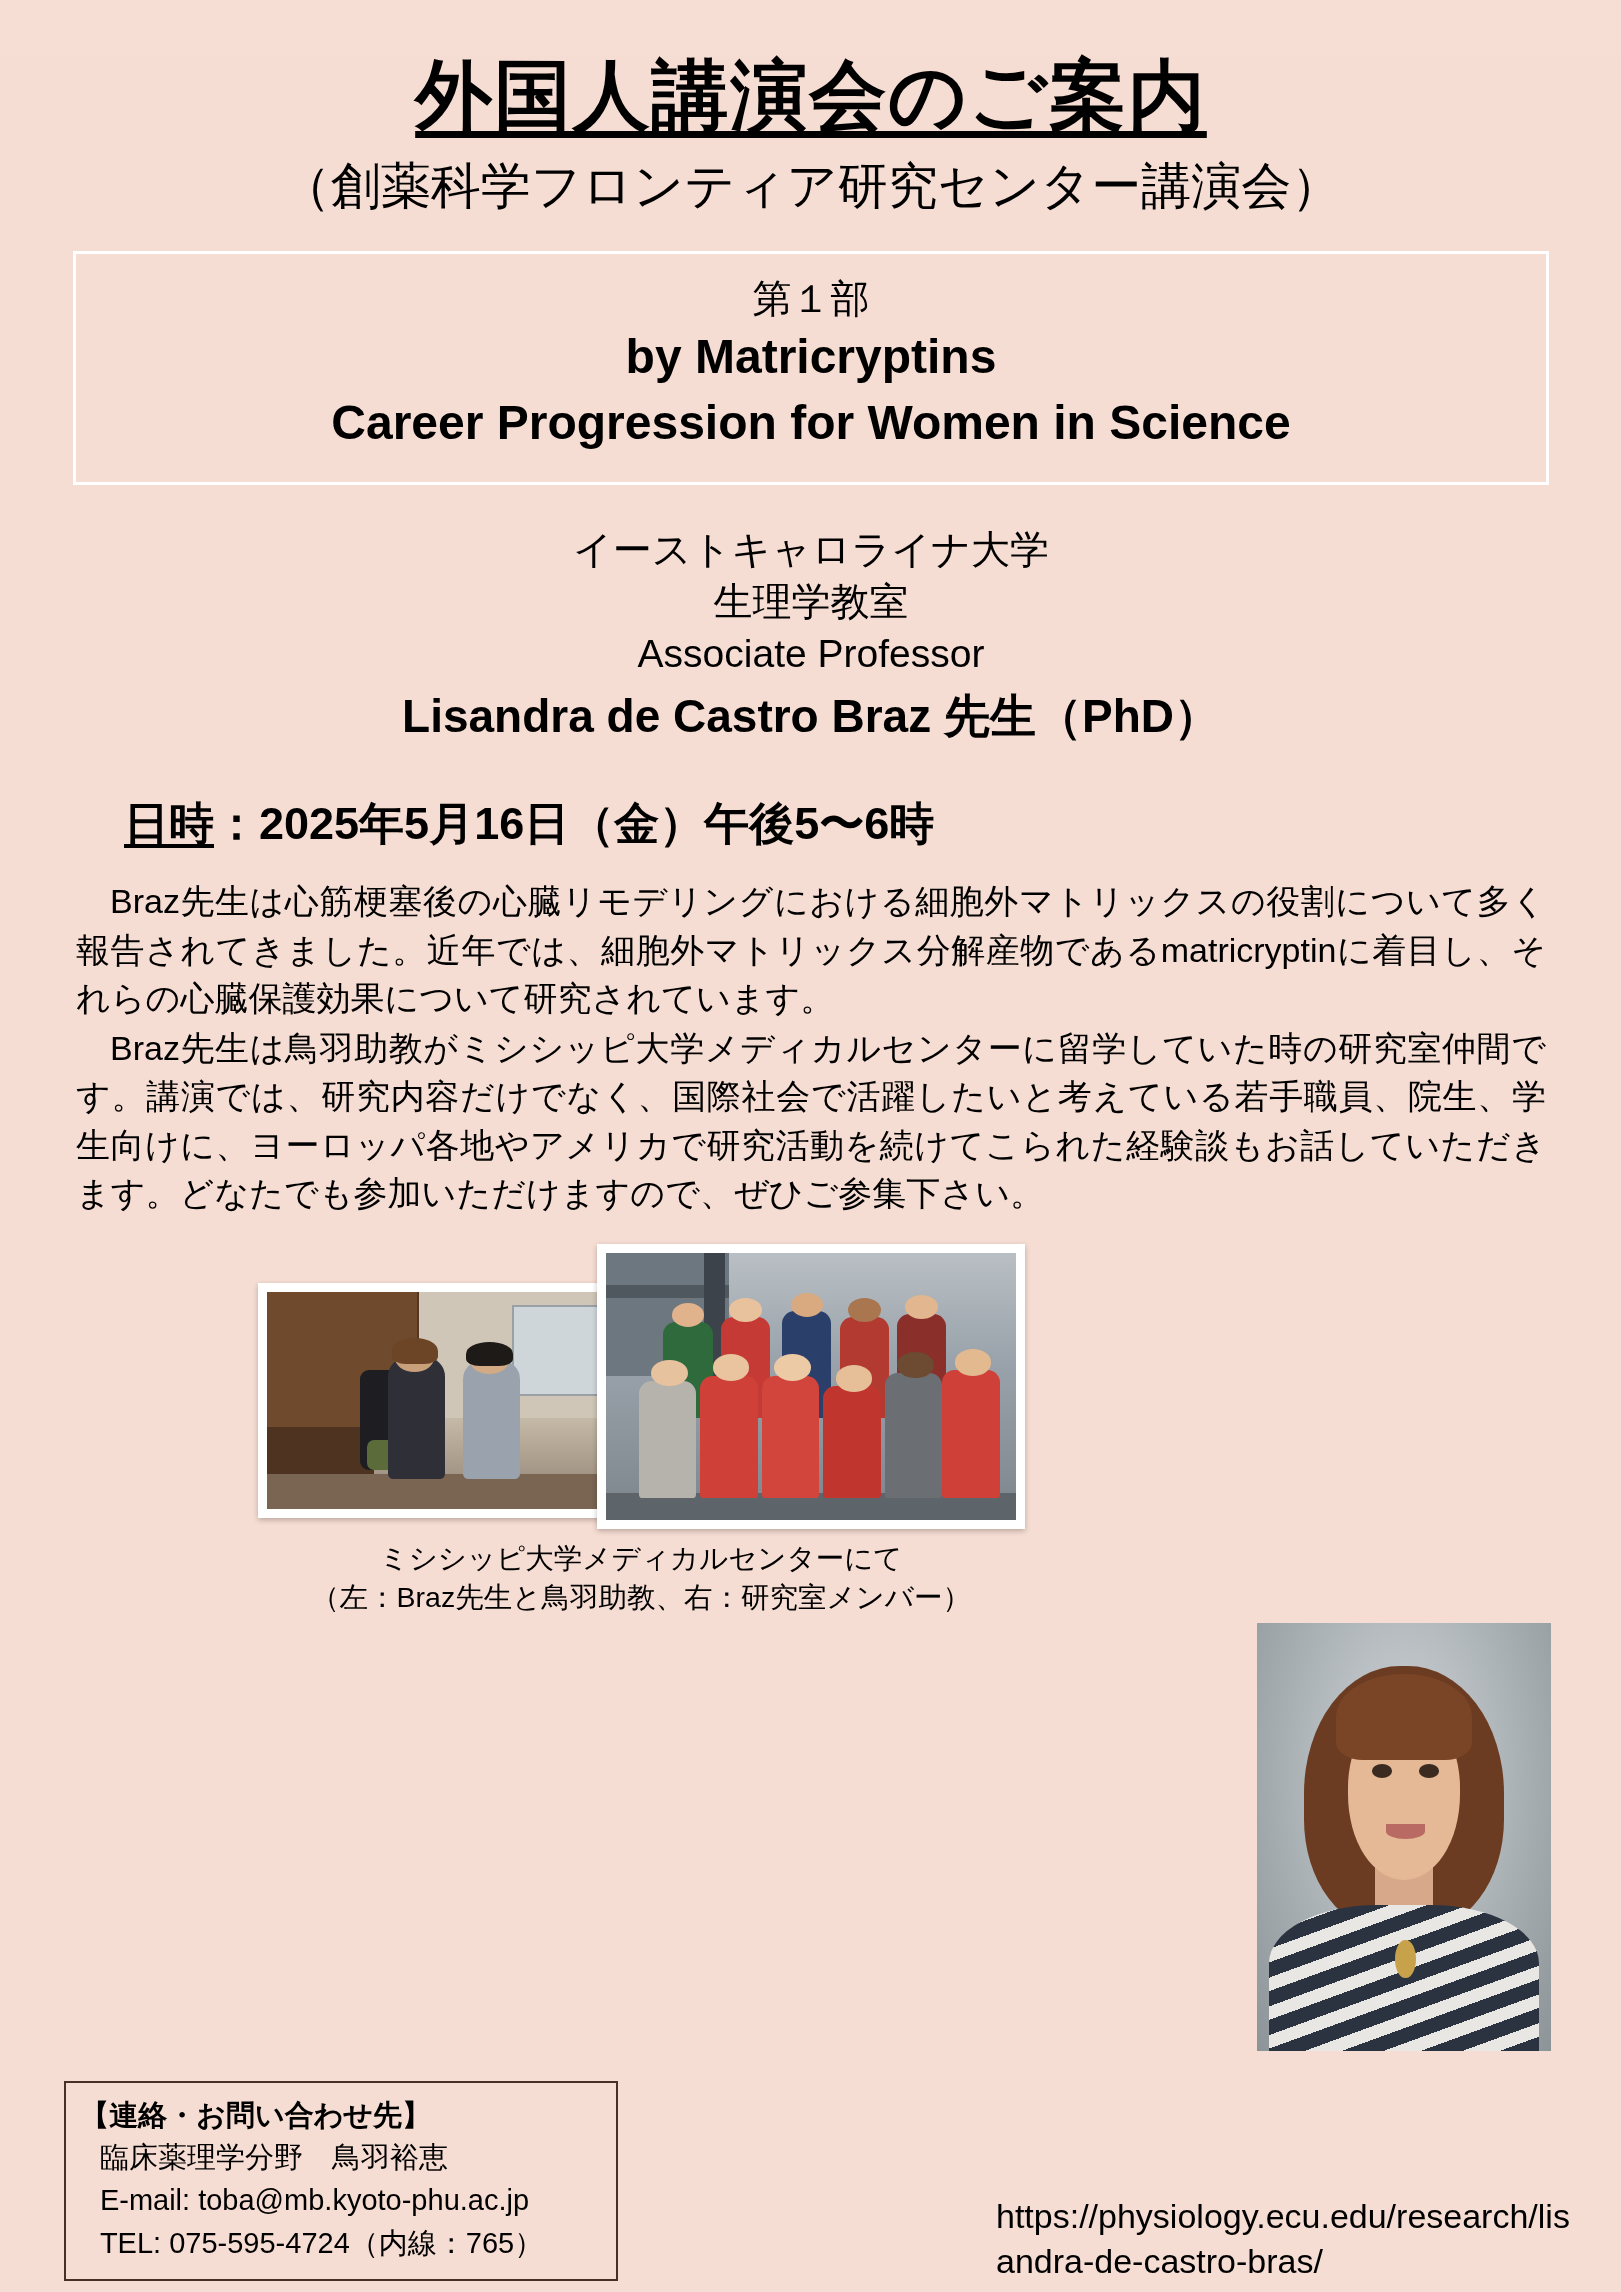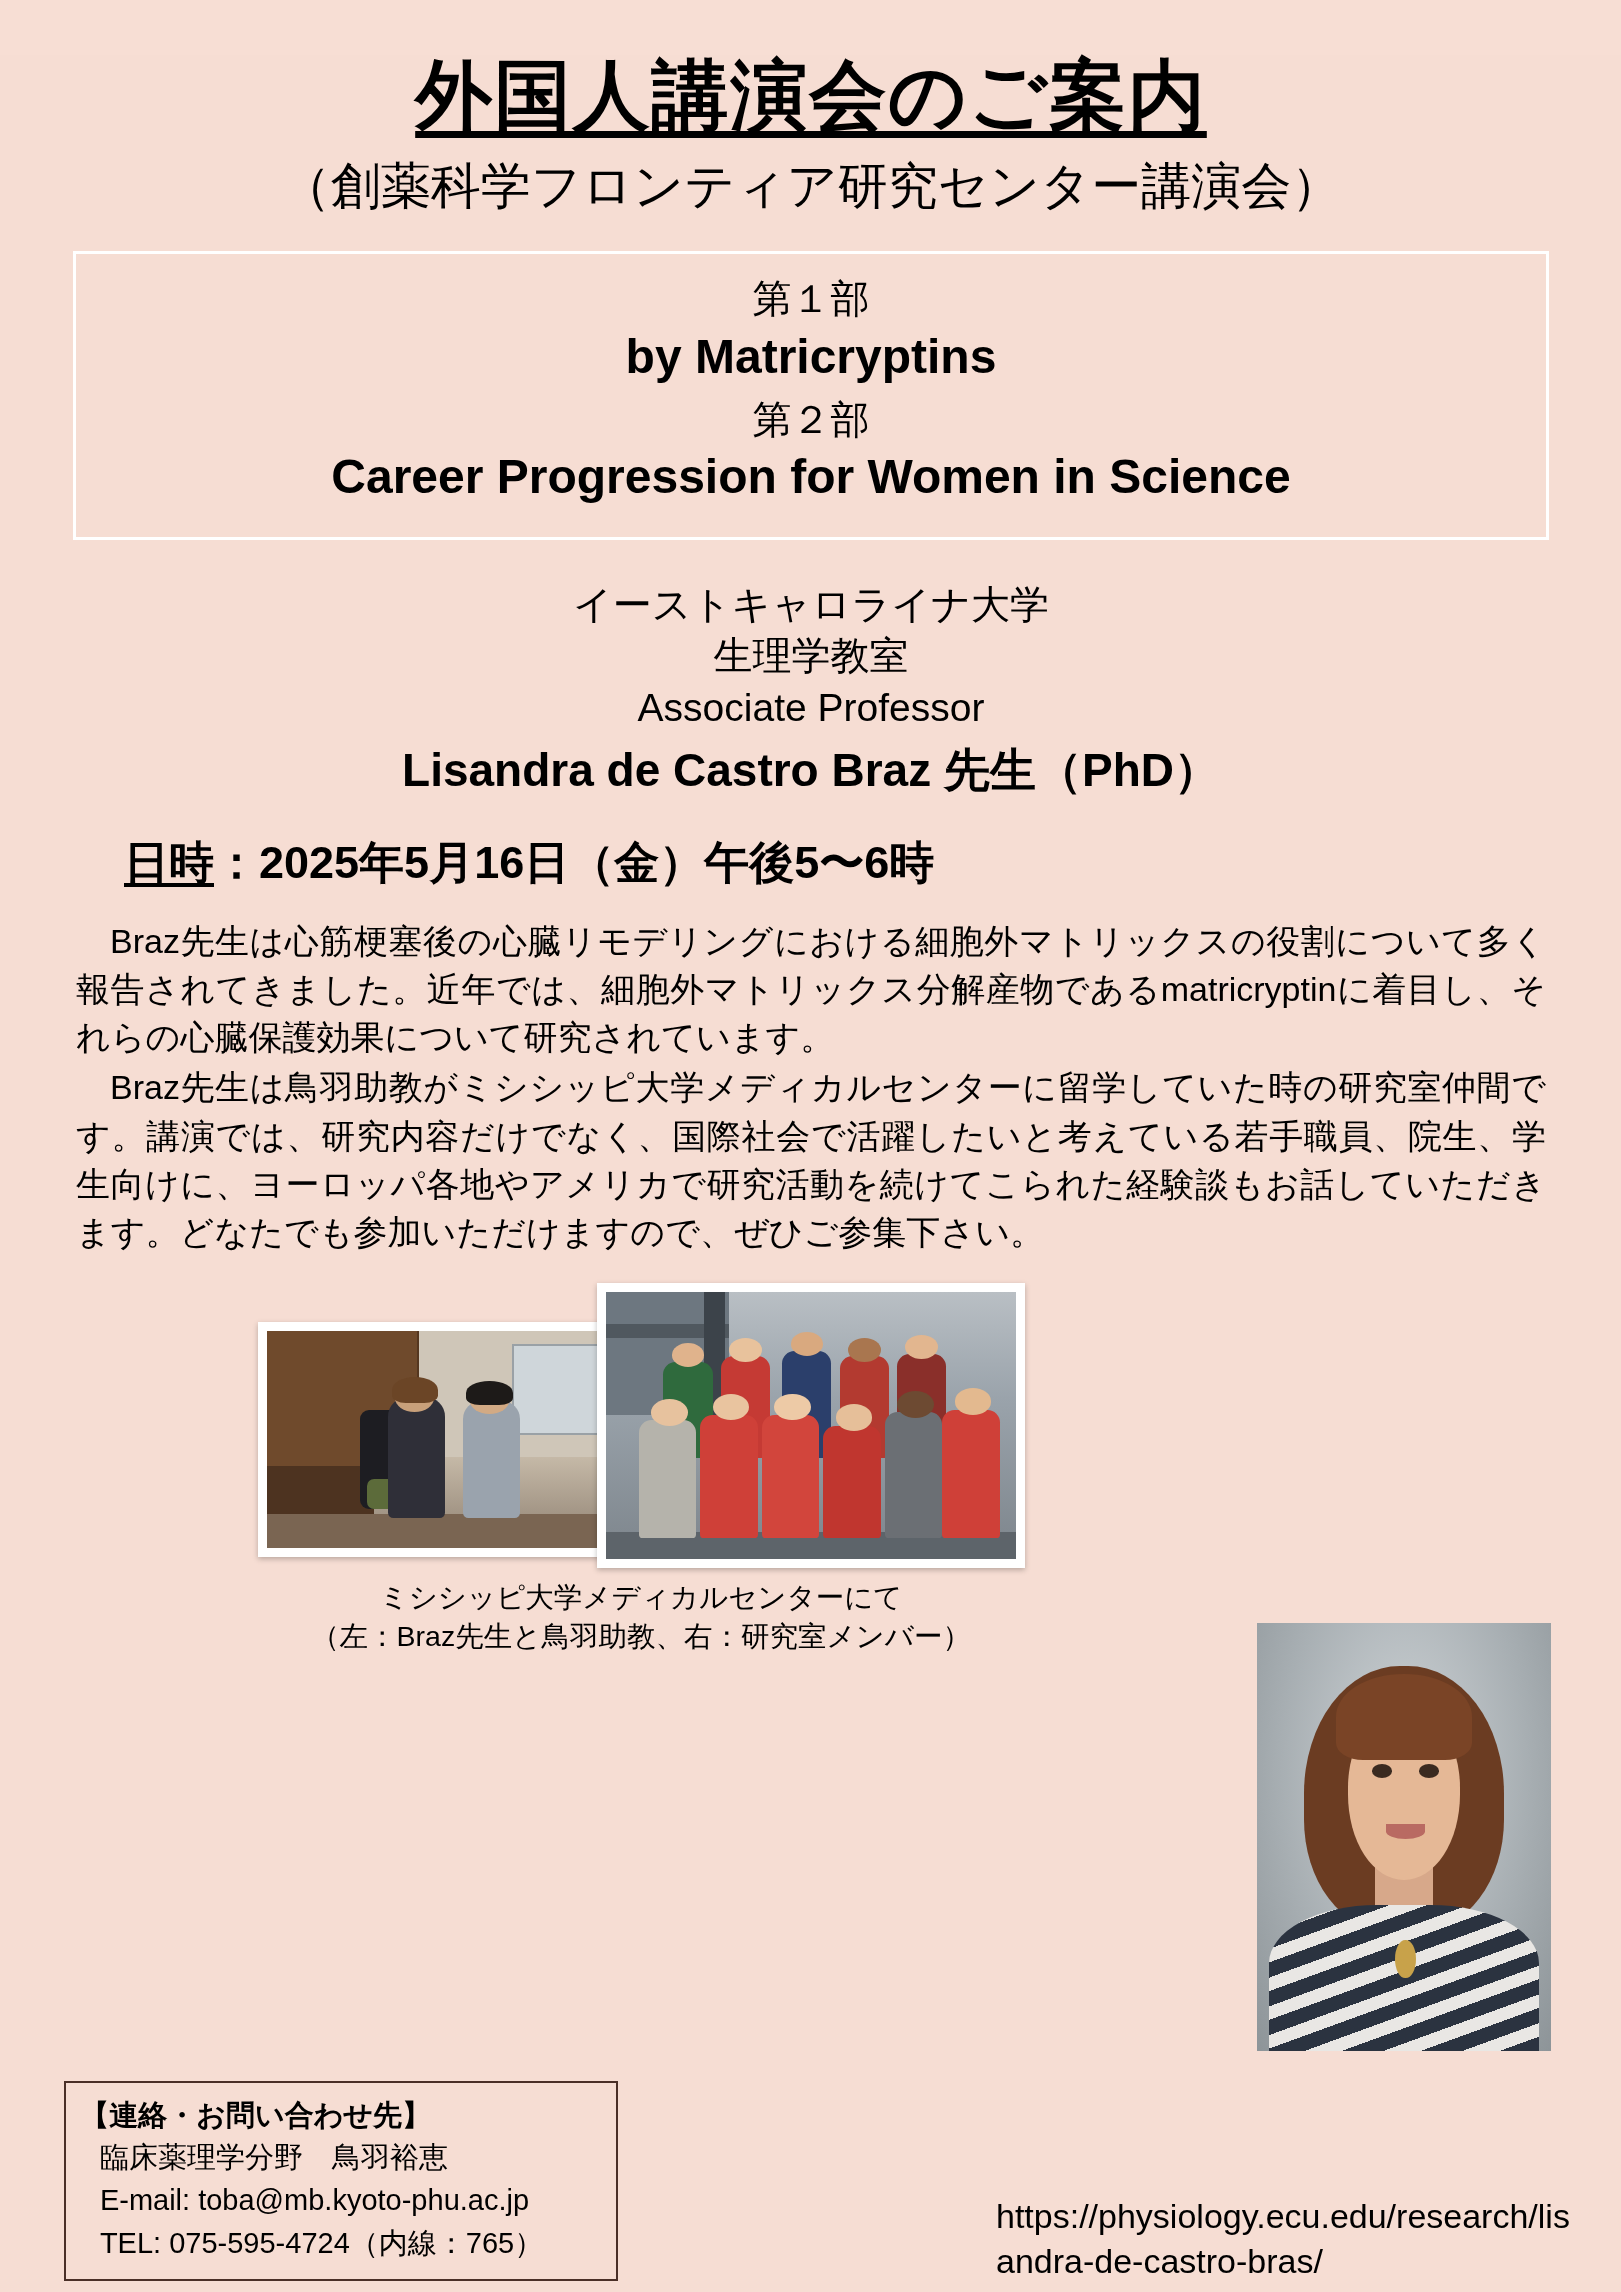--- a/index.html
+++ b/index.html
@@ -73,21 +73,21 @@
   }
   .speaker-name {
     font-size: 46px;
     font-weight: bold;
     line-height: 1.3;
     margin-top: 7.1px;
   }
 
   
   .meta {
-    margin: 32px 0 0 71px;
+    margin: 47px 0 0 71px;
   }
   .meta-row {
     font-size: 45px;
     font-weight: bold;
     line-height: 1.35;
     white-space: nowrap;
   }
   .meta-label {
     text-decoration: underline;
     text-underline-offset: 5.3px;
@@ -230,21 +230,20 @@
 <div class="page">
 
   <div class="main-title">外国人講演会のご案内</div>
   <div class="sub-title">（創薬科学フロンティア研究センター講演会）</div>
 
   <div class="talk-box">
     <div class="talk-part">第１部</div>
     <div class="talk-title">
       <div>by Matricryptins</div>
     </div>
-    <div class="talk-part">第２部</div>
     <div class="talk-title">Career Progression for Women in Science</div>
   </div>
 
   <div class="speaker">
     <div class="speaker-line">イーストキャロライナ大学</div>
     <div class="speaker-line">生理学教室</div>
     <div class="speaker-line">Associate Professor</div>
     <div class="speaker-name">Lisandra de Castro Braz 先生（PhD）</div>
   </div>
 

